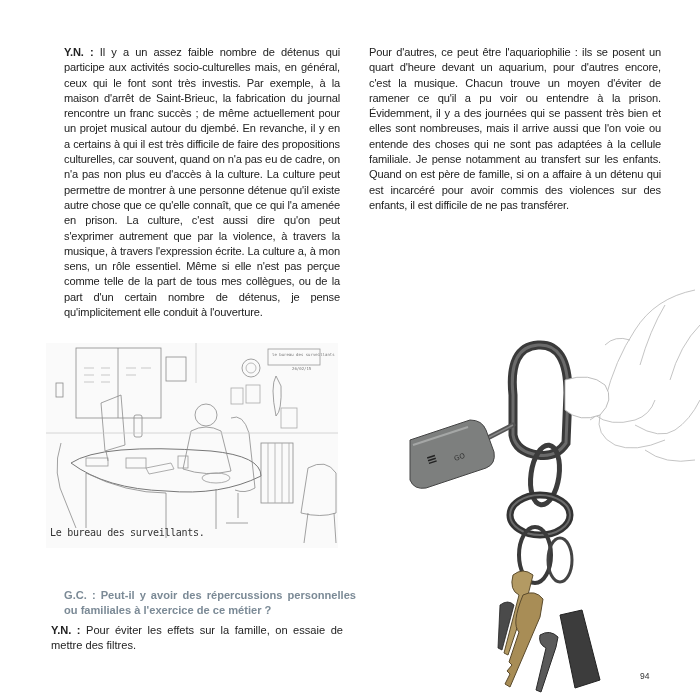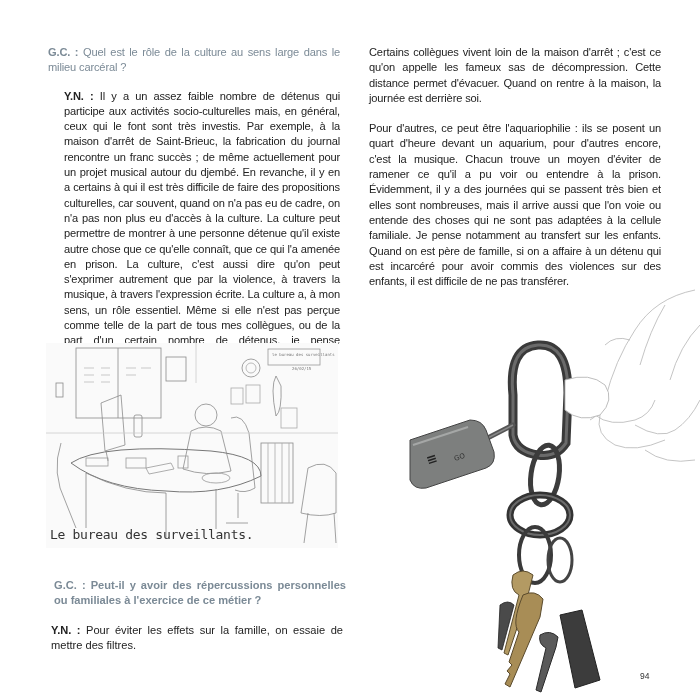--- a/index.html
+++ b/index.html
@@ -14,33 +14,32 @@
   .q b { font-weight: bold; }
   .a { margin: 0 0 15px 16px; }
   .a b { font-weight: bold; color: #222; }
   .p { margin: 0 0 15px 0; }
   .sketch {
     position: absolute; left: 46px; top: 343px; width: 292px; height: 205px; background: #fafafa;
   }
   .sketch svg { width: 100%; height: 100%; display: block; }
   .caption {
     position: absolute; left: 50px; top: 527px; font-family: "DejaVu Sans Mono", monospace;
-    font-size: 13px; color: #333; letter-spacing: -0.3px;
+    font-size: 10px; color: #333; letter-spacing: -0.3px;
   }
   .q2 { position: absolute; left: 48px; top: 572px; width: 292px; font-size: 11.1px; line-height: 15.3px; text-align: justify; color: #7b8a96; }
   .a2 { position: absolute; left: 48px; top: 620px; width: 292px; font-size: 11.1px; line-height: 15.3px; text-align: justify; }
   .keys { position: absolute; left: 395px; top: 285px; width: 305px; height: 415px; }
   .keys svg { width: 100%; height: 100%; display: block; }
   .page-number { position: absolute; left: 640px; top: 671px; font-size: 8.5px; color: #333; }
 </style>
 </head>
 <body>
 
 <div class="col col-left">
-  <p class="q"><b>G.C. :</b> <span>Quel est le rôle de la culture au sens large dans le milieu carcéral ?</span></p>
   <p class="a"><b>Y.N. :</b> <span>Il y a un assez faible nombre de détenus qui participe aux activités socio-culturelles mais, en général, ceux qui le font sont très investis. Par exemple, à la maison d'arrêt de Saint-Brieuc, la fabrication du journal rencontre un franc succès ; de même actuellement pour un projet musical autour du djembé. En revanche, il y en a certains à qui il est très difficile de faire des propositions culturelles, car souvent, quand on n'a pas eu de cadre, on n'a pas non plus eu d'accès à la culture. La culture peut permettre de montrer à une personne détenue qu'il existe autre chose que ce qu'elle connaît, que ce qui l'a amenée en prison. La culture, c'est aussi dire qu'on peut s'exprimer autrement que par la violence, à travers la musique, à travers l'expression écrite. La culture a, à mon sens, un rôle essentiel. Même si elle n'est pas perçue comme telle de la part de tous mes collègues, ou de la part d'un certain nombre de détenus, je pense qu'implicitement elle conduit à l'ouverture.</span></p>
 </div>
 
 <div class="sketch">
   <svg viewBox="0 0 292 205" xmlns="http://www.w3.org/2000/svg" fill="none" stroke="#8a8a8a" stroke-width="0.8">
 
     <rect x="30" y="5" width="85" height="70"></rect>
     <line x1="72" y1="5" x2="72" y2="75"></line>
     <g stroke="#aaa" stroke-width="0.6">
       <line x1="38" y1="25" x2="48" y2="25"></line>
@@ -104,25 +103,24 @@
     <path d="M100 125 l25 -5 l3 6 l-25 5 z" stroke="#999"></path>
     <ellipse cx="170" cy="135" rx="14" ry="5" stroke="#999"></ellipse>
     <rect x="132" y="113" width="10" height="12" stroke="#999"></rect>
 
     <line x1="0" y1="90" x2="292" y2="90" stroke="#ccc"></line>
     <line x1="150" y1="0" x2="150" y2="40" stroke="#ccc"></line>
   </svg>
 </div>
 <div class="caption">Le bureau des surveillants.</div>
 
-<p class="q2" style="margin:6px;"><b>G.C. :</b> <b>Peut-il y avoir des répercussions personnelles ou familiales à l'exercice de ce métier ?</b></p>
+<p class="q2" style="margin:16px;"><b>G.C. :</b> <b>Peut-il y avoir des répercussions personnelles ou familiales à l'exercice de ce métier ?</b></p>
 <p class="a2" style="margin:3px;"><b>Y.N. :</b> <span>Pour éviter les effets sur la famille, on essaie de mettre des filtres.</span></p>
 
 <div class="col col-right">
-  <p class="p" style="margin-top:0;">Certains collègues vivent loin de la maison d'arrêt ; c'est ce qu'on appelle les fameux sas de décompression. Cette distance permet d'évacuer. Quand on rentre à la maison, la journée est derrière soi.</p>
   <p class="p">Pour d'autres, ce peut être l'aquariophilie : ils se posent un quart d'heure devant un aquarium, pour d'autres encore, c'est la musique. Chacun trouve un moyen d'éviter de ramener ce qu'il a pu voir ou entendre à la prison. Évidemment, il y a des journées qui se passent très bien et elles sont nombreuses, mais il arrive aussi que l'on voie ou entende des choses qui ne sont pas adaptées à la cellule familiale. Je pense notamment au transfert sur les enfants. Quand on est père de famille, si on a affaire à un détenu qui est incarcéré pour avoir commis des violences sur des enfants, il est difficile de ne pas transférer.</p>
 </div>
 
 <div class="keys">
   <svg viewBox="0 0 305 415" xmlns="http://www.w3.org/2000/svg">
 
     <g fill="none" stroke="#b5b5b5" stroke-width="0.8">
       <path d="M300 5 q-40 8 -60 40 q-20 30 -30 70 q-5 15 -15 20"></path>
       <path d="M270 20 q-15 25 -25 60"></path>
       <path d="M305 40 q-20 20 -30 55"></path>

